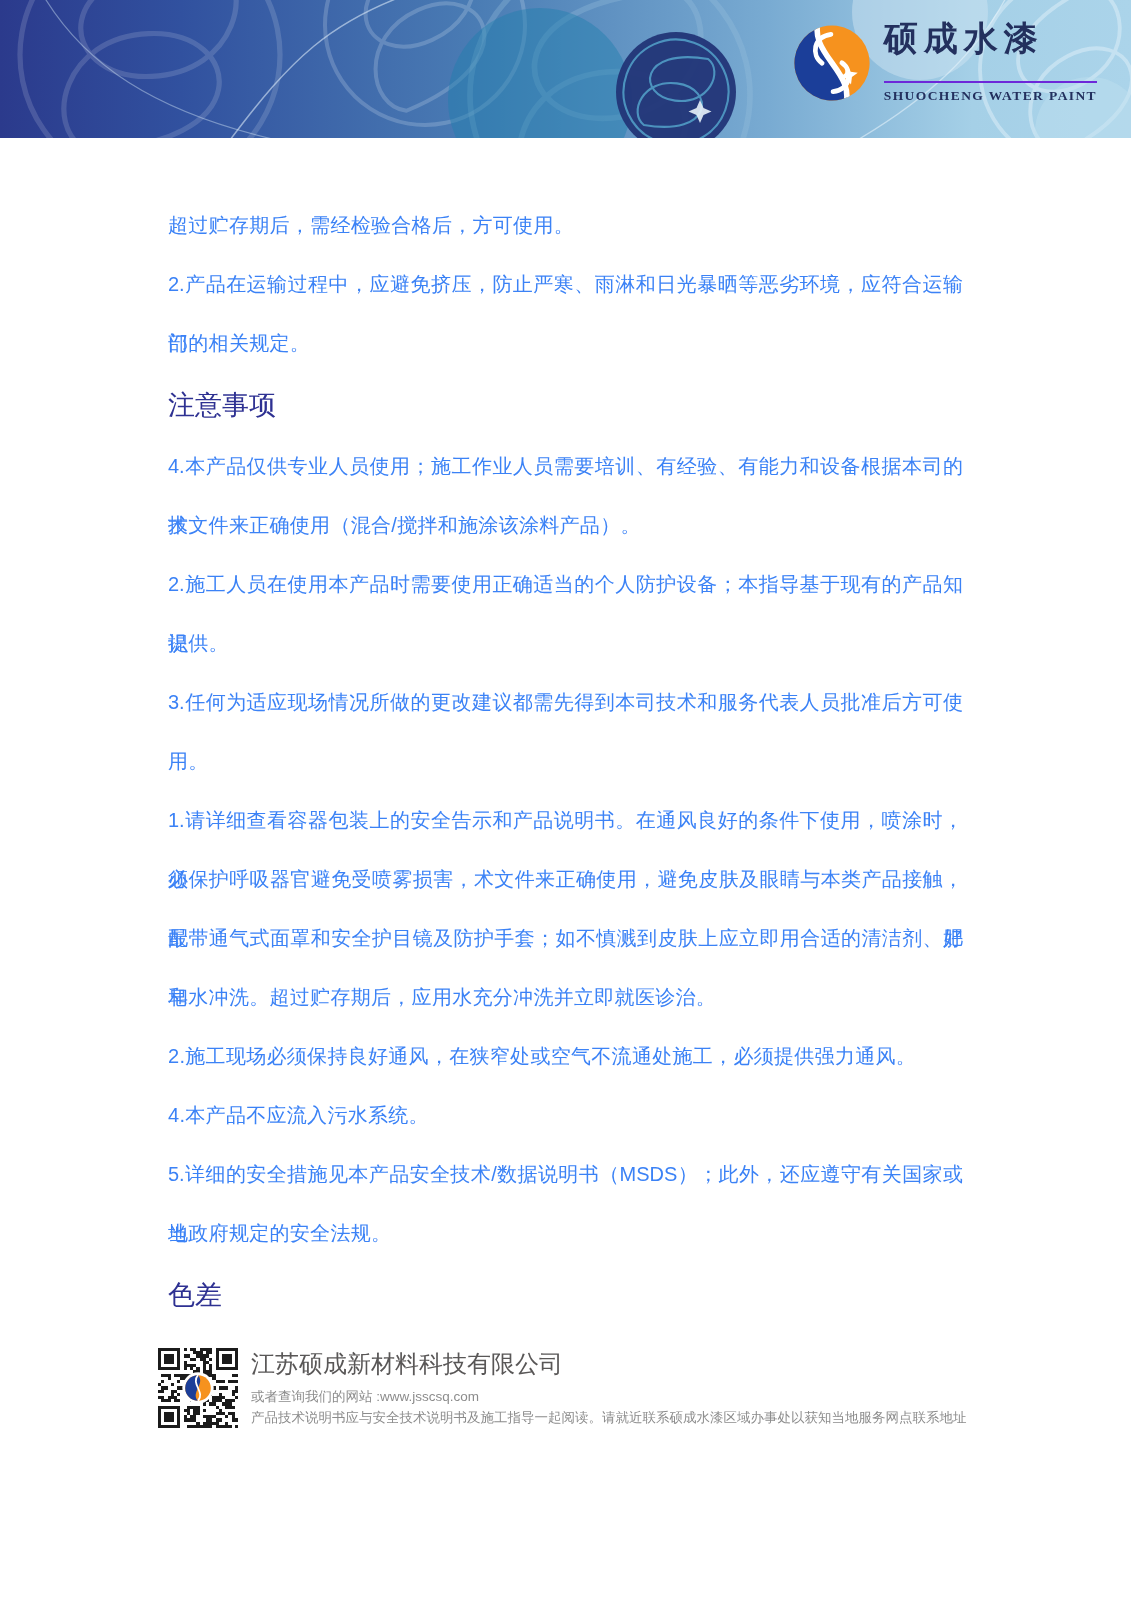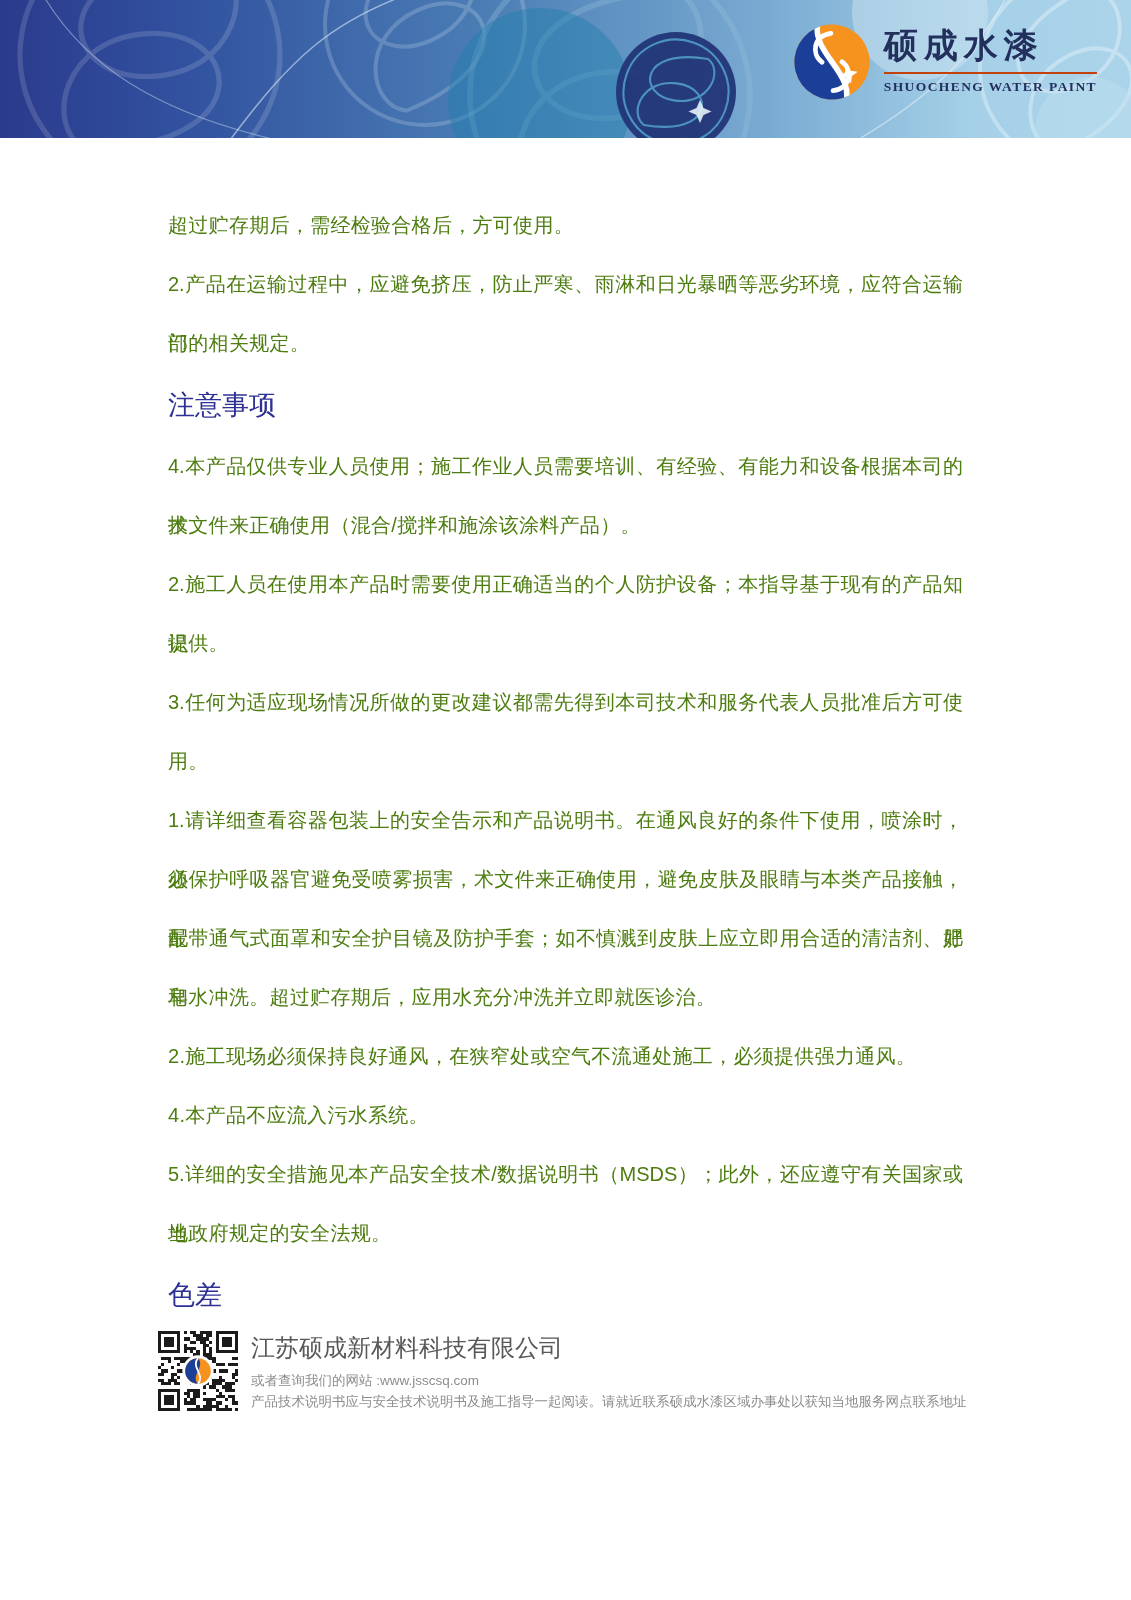--- a/index.html
+++ b/index.html
@@ -7,37 +7,37 @@
     width:1131px;height:1600px;background:#ffffff;position:relative;overflow:hidden;
     font-family:"Liberation Sans", sans-serif;
   }
   
   .banner{position:relative;width:1131px;height:138px;overflow:hidden;}
   .banner svg.bg{display:block;}
   .logo{position:absolute;top:22px;right:34px;display:flex;align-items:center;}
   .logo .mark{width:80px;height:80px;margin-right:12px;}
   .brand-cn{
     font-family:"Liberation Serif", serif;font-weight:bold;font-size:34px;
-    letter-spacing:6px;color:#23305e;line-height:1;padding-bottom:9px;
-    border-bottom:2px solid #c2410c;white-space:nowrap;
+    letter-spacing:6px;color:#23305e;line-height:1;padding-bottom:25px;
+    border-bottom:2px solid #6d28d9;white-space:nowrap;
   }
   .brand-en{
     font-family:"Liberation Serif", serif;font-weight:bold;font-size:13.5px;
     letter-spacing:1.4px;color:#23305e;margin-top:5px;white-space:nowrap;text-align:center;
   }
   
   .content{padding:58px 168px 0 168px;}
   .line{
-    font-size:20px;color:#4d7c0f;line-height:59px;height:59px;
+    font-size:20px;color:#3b82f6;line-height:59px;height:59px;
     white-space:nowrap;letter-spacing:0.3px;
   }
   .line.just{white-space:normal;text-align:justify;text-align-last:justify;letter-spacing:0;}
   .heading{font-size:27px;color:#2e3192;line-height:64px;height:64px;}
   
-  .footer{display:flex;align-items:flex-start;margin:4px 0 0 158px;}
+  .footer{display:flex;align-items:center;margin:20px 0 0 158px;}
   #qr{width:80px;height:80px;flex:0 0 auto;}
   .footer-text{margin-left:13px;}
   .company{font-size:24px;color:#595757;line-height:32px;margin-top:1px;}
   .notes{margin-top:6px;}
   .note{font-size:13.5px;color:#8c8c8c;line-height:21px;white-space:nowrap;}
 </style>
 </head>
 <body>
 
 <div class="banner">

